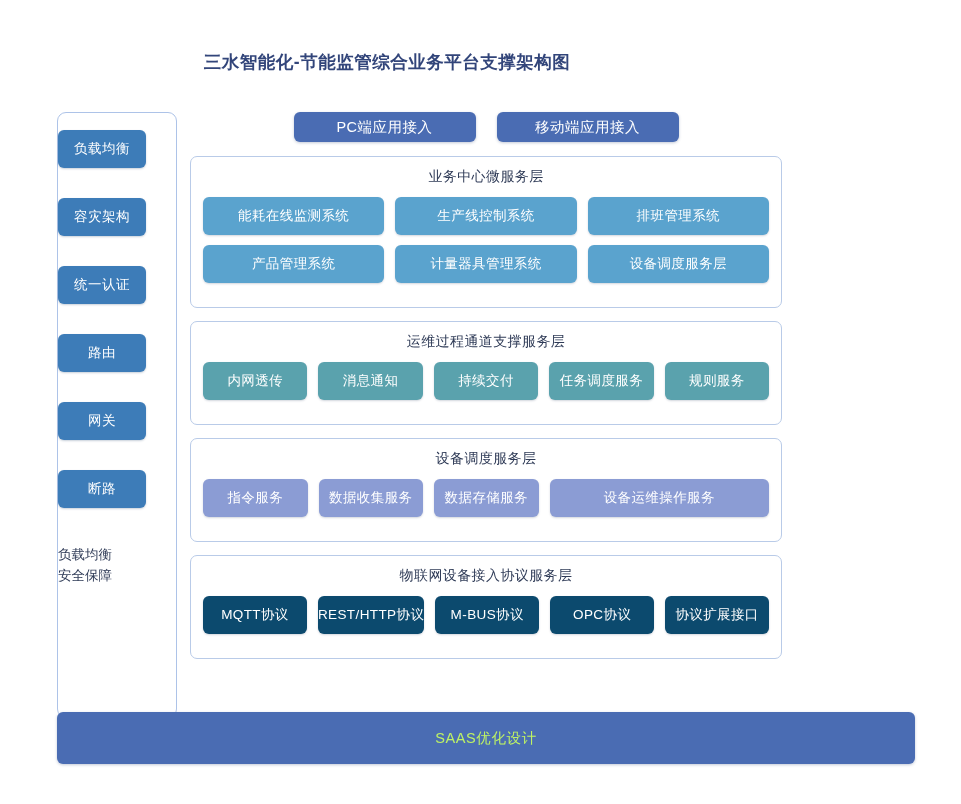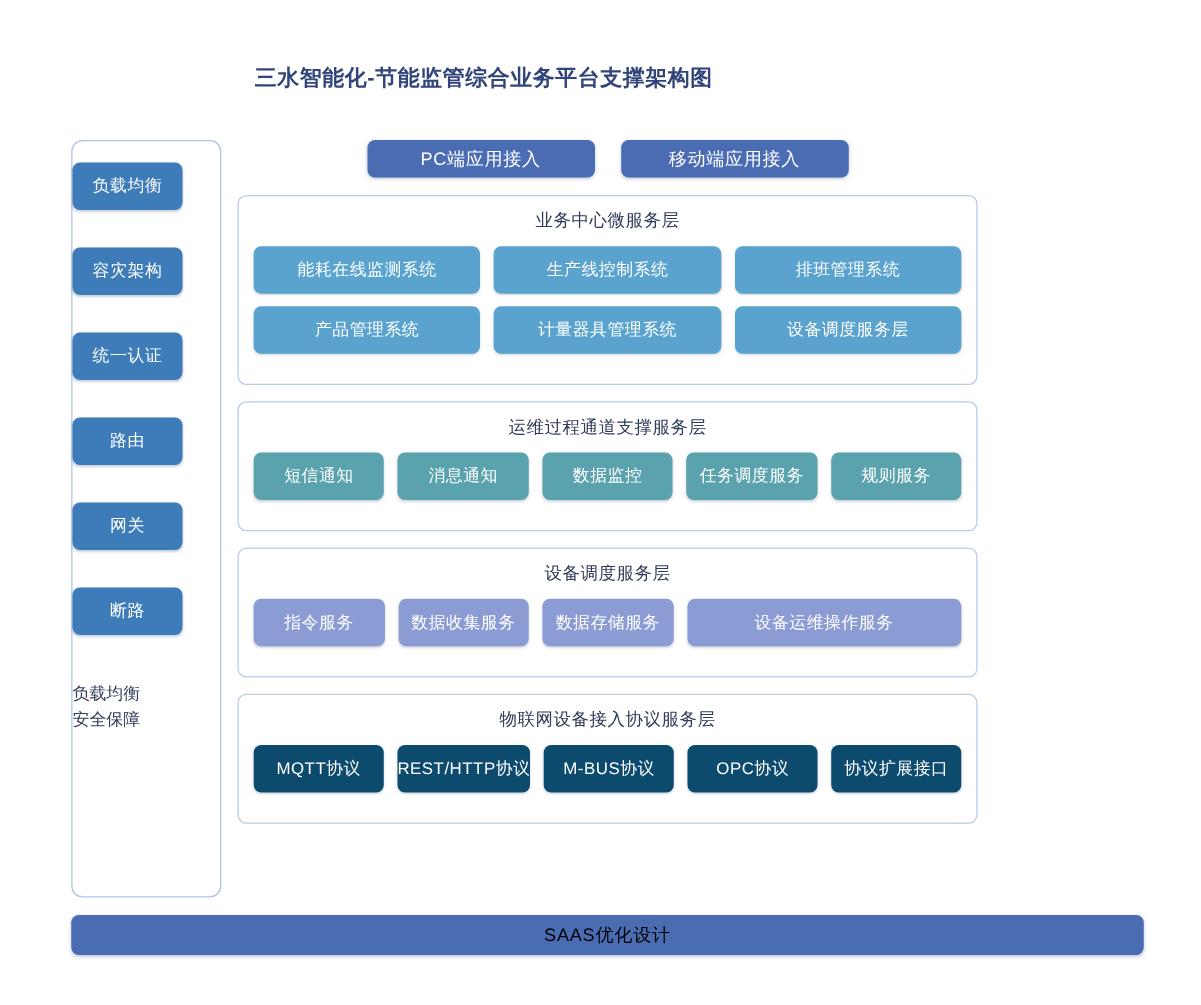--- a/index.html
+++ b/index.html
@@ -152,24 +152,24 @@
   .c-support  { background: #5aa2ad; }
   .c-device   { background: #8b9cd4; }
   .c-protocol { background: #0c4a6e; }
 
   
   .bottom-bar {
     position: absolute;
     left: 0;
     bottom: 16px;
     width: 858px;
-    height: 32px;
+    height: 52px;
     border-radius: 6px;
     background: #4a6cb3;
-    color: #000000;
+    color: #bef264;
     font-size: 14.5px;
     display: flex;
     align-items: center;
     justify-content: center;
     box-shadow: 0 1px 3px rgba(40,60,110,0.28);
     letter-spacing: 0.6px;
   }
 </style>
 </head>
 <body>
@@ -208,23 +208,23 @@
       <div class="layer-row">
         <div class="chip c-business">产品管理系统</div>
         <div class="chip c-business">计量器具管理系统</div>
         <div class="chip c-business">设备调度服务层</div>
       </div>
     </div>
 
     <div class="layer">
       <div class="layer-title">运维过程通道支撑服务层</div>
       <div class="layer-row">
-        <div class="chip c-support">短信通知</div>
+        <div class="chip c-support">内网透传</div>
         <div class="chip c-support">消息通知</div>
-        <div class="chip c-support">数据监控</div>
+        <div class="chip c-support">持续交付</div>
         <div class="chip c-support">任务调度服务</div>
         <div class="chip c-support">规则服务</div>
       </div>
     </div>
 
     <div class="layer">
       <div class="layer-title">设备调度服务层</div>
       <div class="layer-row">
         <div class="chip c-device">指令服务</div>
         <div class="chip c-device">数据收集服务</div>

